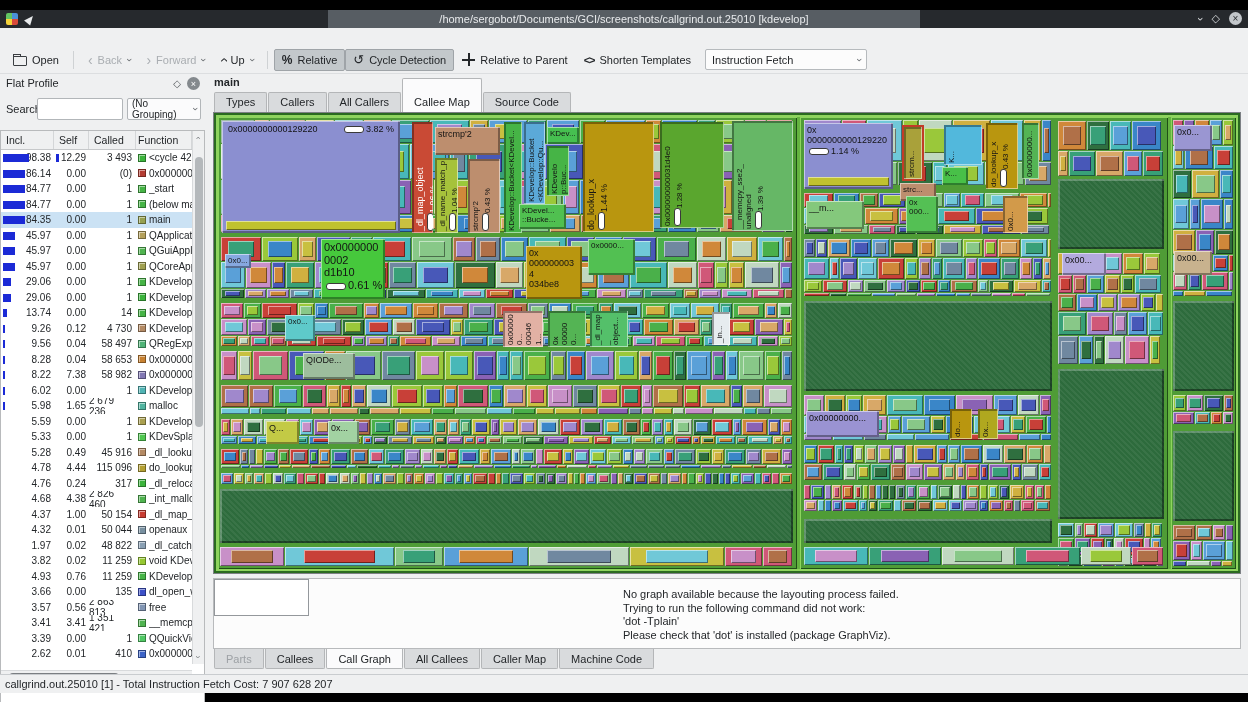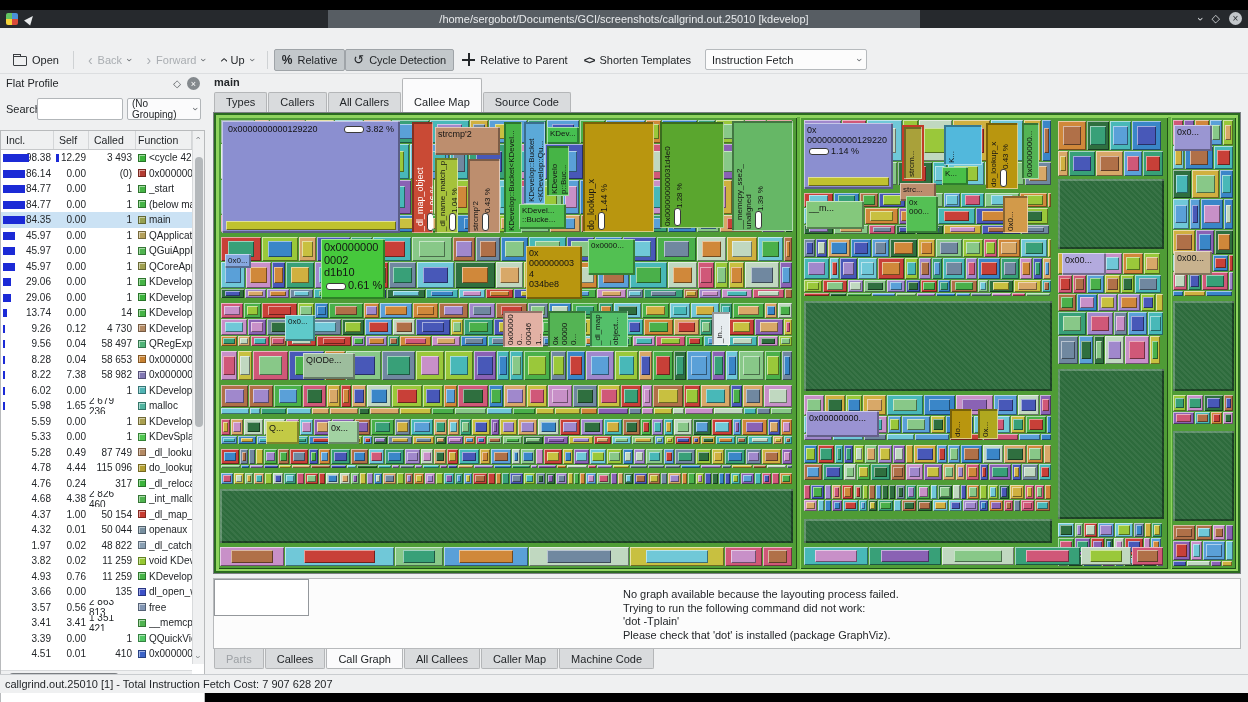--- a/index.html
+++ b/index.html
@@ -497,21 +497,21 @@
                 <span class="fn">KDevSplash</span>
               </div>
             </div>
             <div class="trow">
               <div class="c c1">
                 <span>5.28</span>
               </div>
               <div class="c c2">
                 <span>0.49</span>
               </div>
-              <div class="c c3">87 749</div>
+              <div class="c c3">45 916</div>
               <div class="c c4">
                 <span class="fic" style="background: rgb(180, 138, 100);"></span>
                 <span class="fn">_dl_lookup_</span>
               </div>
             </div>
             <div class="trow">
               <div class="c c1">
                 <span>4.78</span>
               </div>
               <div class="c c2">
@@ -661,21 +661,21 @@
                 <span>0.00</span>
               </div>
               <div class="c c3">1</div>
               <div class="c c4">
                 <span class="fic" style="background: rgb(80, 200, 100);"></span>
                 <span class="fn">QQuickVie</span>
               </div>
             </div>
             <div class="trow">
               <div class="c c1">
-                <span>4.51</span>
+                <span>2.62</span>
               </div>
               <div class="c c2">
                 <span>0.01</span>
               </div>
               <div class="c c3">410</div>
               <div class="c c4">
                 <span class="fic" style="background: rgb(60, 100, 200);"></span>
                 <span class="fn">0x00000000</span>
               </div>
             </div>

